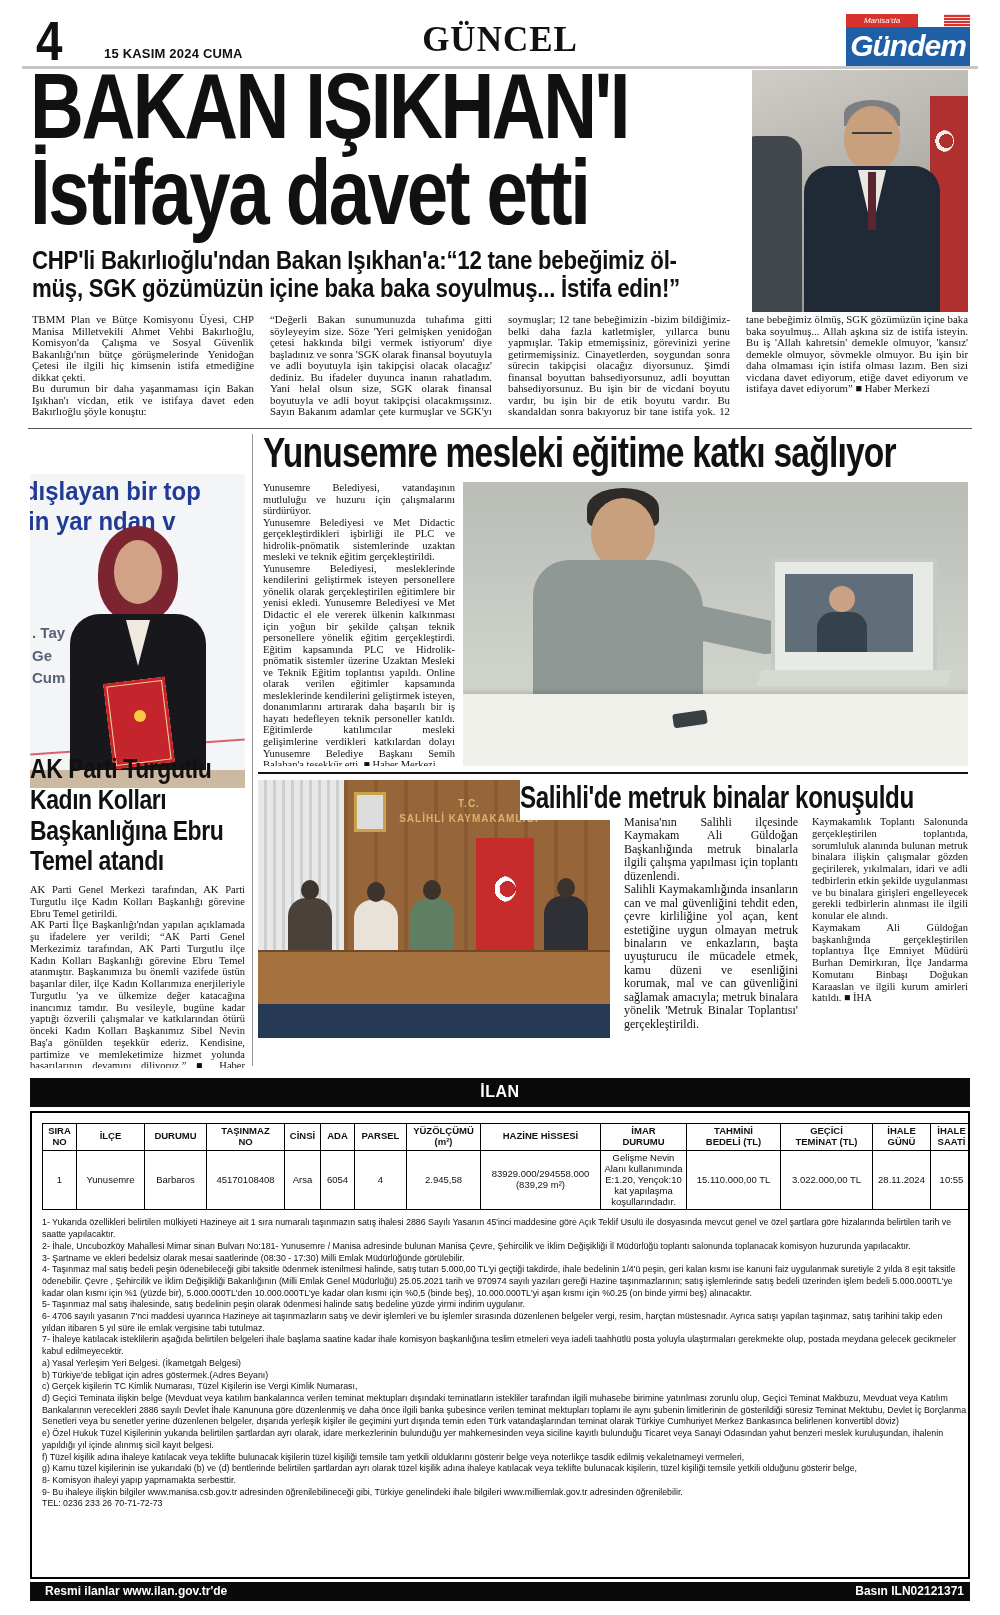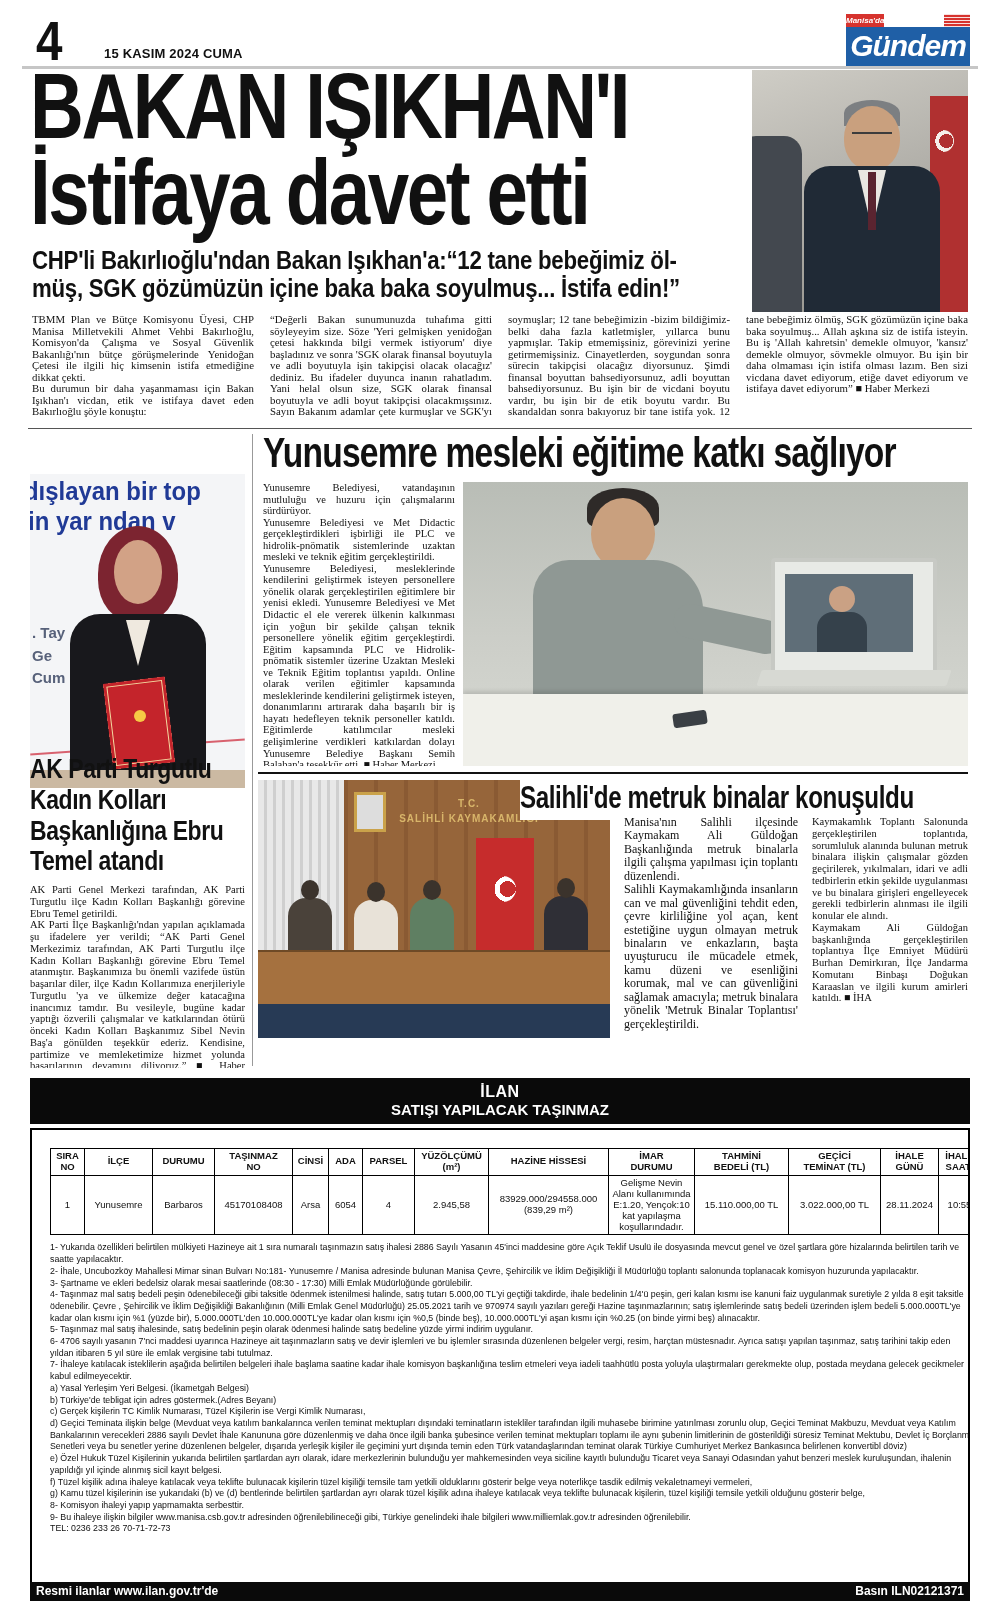--- a/index.html
+++ b/index.html
@@ -8,22 +8,22 @@
   .abs{position:absolute;}
   .pl{white-space:pre-line;}
   .just{text-align:justify;}
 
   
   #pagenum{left:36px;top:8px;font-size:56px;font-weight:bold;transform:scaleX(.85);transform-origin:left top;}
   #pagedate{left:104px;top:46px;font-size:13px;font-weight:bold;letter-spacing:.2px;}
   #section{left:0;right:0;top:20px;text-align:center;font-family:"Liberation Serif",serif;
            font-weight:bold;font-size:35px;letter-spacing:1px;}
   #logo{left:846px;top:14px;width:124px;height:52px;}
-  .logo-top{position:absolute;left:0;top:0;width:38px;height:13px;background:#d6332e;color:#fff;
-            font-size:8px;font-style:italic;font-weight:bold;text-align:center;line-height:13px;}
+  .logo-top{position:absolute;left:0;top:0;width:72px;height:13px;background:#d6332e;color:#fff;
+            font-size:8px;font-style:italic;font-weight:normal;text-align:center;line-height:13px;}
   .logo-side{position:absolute;right:0;top:0;width:26px;height:13px;background:#d6332e;
              background-image:repeating-linear-gradient(0deg,rgba(255,255,255,.85) 0 1px,rgba(255,255,255,0) 1px 3px);}
   .logo-main{position:absolute;left:0;top:13px;width:124px;height:39px;background:#1f5fa6;color:#fff;
              font-style:italic;font-weight:bold;font-size:30px;text-align:center;line-height:37px;letter-spacing:-1px;}
   #hrule{left:22px;top:66px;width:956px;height:3px;background:#c6c6c6;}
 
   
   #lead-headline{left:30px;top:64px;width:900px;font-weight:bold;font-size:92px;line-height:.93;
                  letter-spacing:-3px;transform:scaleX(.81);transform-origin:left top;}
   #lead-photo{left:752px;top:70px;width:216px;height:242px;overflow:hidden;
@@ -113,42 +113,43 @@
   #sl-col1{left:624px;top:816px;width:174px;height:224px;font-family:"Liberation Serif",serif;
            font-size:12px;line-height:1.12;overflow:hidden;}
   #sl-col2{left:812px;top:816px;width:156px;height:224px;font-family:"Liberation Serif",serif;
            font-size:10.5px;line-height:1.12;overflow:hidden;}
 
   
   #ilan{left:30px;top:1078px;width:940px;}
   .ilan-head{background:#0a0a0a;color:#fff;text-align:center;padding:5px 0 6px;}
   .ilan-title{font-size:16px;font-weight:bold;letter-spacing:.5px;}
   .ilan-sub{font-size:15px;font-weight:bold;}
-  .ilan-box{border:2px solid #000;margin-top:4px;padding:18px;height:468px;overflow:hidden;box-sizing:border-box;}
+  .ilan-box{border:2px solid #000;margin-top:4px;padding:10px;height:468px;overflow:hidden;box-sizing:border-box;}
   table.ilan-table{width:100%;border-collapse:collapse;table-layout:fixed;}
   .ilan-table th,.ilan-table td{border:1.5px solid #000;font-size:9.5px;text-align:center;
       vertical-align:middle;padding:2px 1px;white-space:pre-line;line-height:1.15;}
   .ilan-table th{font-weight:bold;}
   .clauses{margin-top:6px;width:1008px;transform:scaleX(.918);transform-origin:left top;
            font-size:9.6px;line-height:1.22;color:#111;}
   .clause{margin:0;}
 
   
   #footerbar{left:30px;top:1582px;width:940px;height:19px;background:#0a0a0a;color:#fff;
              font-size:12px;font-weight:bold;line-height:19px;}
-  #footerbar .fl{float:left;padding-left:6px;text-align:center;}
+  #footerbar .fl{float:left;padding-left:15px;text-align:center;}
   #footerbar .fr{float:right;padding-right:6px;}
 </style>
 </head>
 <body>
 
 <div class="page">
 
   <div class="abs" id="pagenum">4</div>
   <div class="abs" id="pagedate">15 KASIM 2024 CUMA</div>
+  <div class="abs" id="section">GÜNCEL</div>
   <div class="abs" id="logo">
     <div class="logo-top">Manisa'da</div>
     <div class="logo-side"></div>
     <div class="logo-main">Gündem</div>
   </div>
   <div class="abs" id="hrule"></div>
 
   <div class="abs" id="lead-headline">
     <div>BAKAN IŞIKHAN'I</div>
     <div>İstifaya davet etti</div>
@@ -235,21 +236,20 @@
   </div>
   <div class="abs" id="sl-headline">Salihli'de metruk binalar konuşuldu</div>
   <div class="abs pl just" id="sl-col1">Manisa'nın Salihli ilçesinde Kaymakam Ali Güldoğan Başkanlığında metruk binalarla ilgili çalışma yapılması için toplantı düzenlendi.
 Salihli Kaymakamlığında insanların can ve mal güvenliğini tehdit eden, çevre kirliliğine yol açan, kent estetiğine uygun olmayan metruk binaların ve enkazların, başta uyuşturucu ile mücadele etmek, kamu düzeni ve esenliğini korumak, mal ve can güvenliğini sağlamak amacıyla; metruk binalara yönelik 'Metruk Binalar Toplantısı' gerçekleştirildi.</div>
   <div class="abs pl just" id="sl-col2">Kaymakamlık Toplantı Salonunda gerçekleştirilen toplantıda, sorumluluk alanında bulunan metruk binalara ilişkin çalışmalar gözden geçirilerek, yıkılmaları, idari ve adli tedbirlerin etkin şekilde uygulanması ve bu binalara girişleri engelleyecek gerekli tedbirlerin alınması ile ilgili konular ele alındı.
 Kaymakam Ali Güldoğan başkanlığında gerçekleştirilen toplantıya İlçe Emniyet Müdürü Burhan Demirkıran, İlçe Jandarma Komutanı Binbaşı Doğukan Karaaslan ve ilgili kurum amirleri katıldı. ■ İHA</div>
 
   <div class="abs" id="ilan">
     <div class="ilan-head">
       <div class="ilan-title">İLAN</div>
-      <div class="ilan-sub">SATIŞI YAPILACAK TAŞINMAZ</div>
     </div>
     <div class="ilan-box">
       <table class="ilan-table">
         <colgroup>
           <col style="width:34px">
             <col style="width:68px">
             <col style="width:62px">
             <col style="width:78px">
           <col style="width:36px">
             <col style="width:34px">

